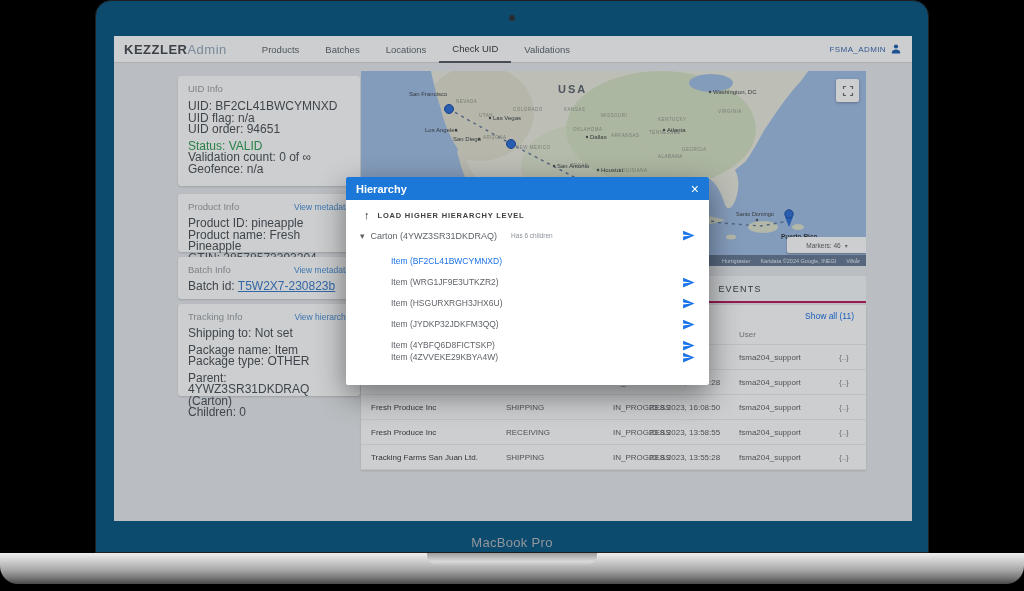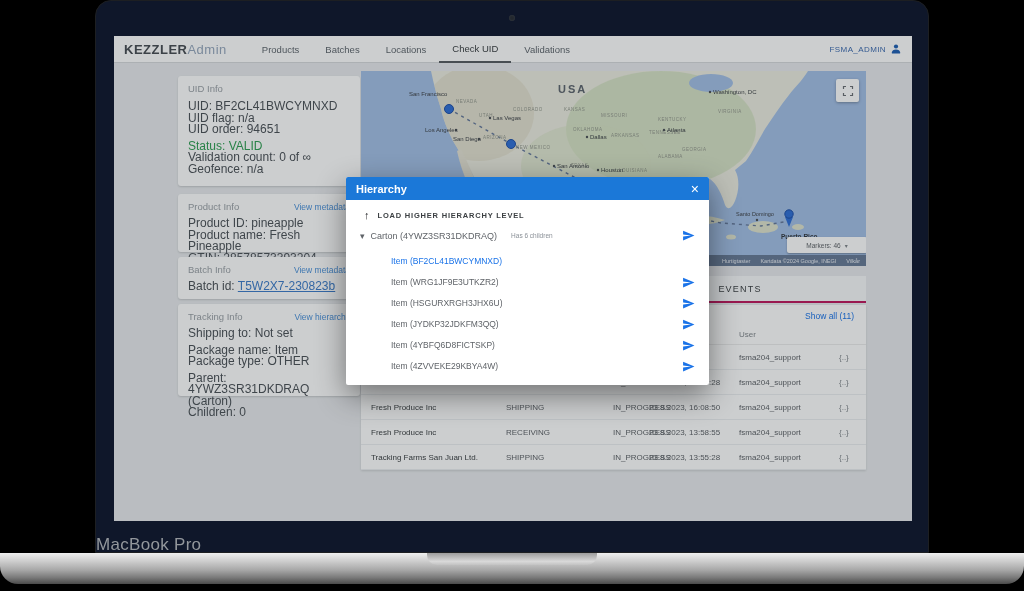--- a/index.html
+++ b/index.html
@@ -1,25 +1,25 @@
 <!DOCTYPE html>
 <html><head>
 <meta charset="utf-8">
 <style>
   * { margin:0; padding:0; box-sizing:border-box; }
   body { background:#000; font-family:"Liberation Sans", sans-serif; }
   .stage { position:relative; width:1024px; height:591px; background:#000; overflow:hidden; }
 
   
   .screen { position:absolute; left:95px; top:0; width:834px; height:553px;
-            background:#0f172a; border-radius:16px 16px 0 0; border:1px solid #1d1f22; }
+            background:#0c4a6e; border-radius:16px 16px 0 0; border:1px solid #1d1f22; }
   .camera { position:absolute; left:413px; top:14px; width:6px; height:6px; border-radius:50%;
             background:#23282e; box-shadow:0 0 2px #3a4048 inset; }
-  .screen-label { position:absolute; left:0; right:0; top:534px; 
-                  color:#93979c; font-size:17px; letter-spacing:.3px; }
+  .screen-label { position:absolute; left:0; right:0; top:534px; text-align:center;
+                  color:#93979c; font-size:13px; letter-spacing:.3px; }
   .base { position:absolute; left:0; top:553px; width:1024px; height:31px;
           background:linear-gradient(180deg,#efefef 0%,#cfcfcf 25%,#a7a7a7 55%,#787878 80%,#4a4a4a 100%);
           border-radius:0 0 18px 18px; }
   .notch { position:absolute; left:50%; transform:translateX(-50%); top:0; width:170px; height:12px;
            background:linear-gradient(180deg,#9d9d9d,#d9d9d9 70%,#c2c2c2);
            border-radius:0 0 10px 10px; }
 
   
   .app { position:absolute; left:18px; top:35px; width:798px; height:485px;
          background:#e8eaed; overflow:hidden; }
@@ -358,21 +358,21 @@
           <svg class="send" viewBox="0 0 24 24">
               <path d="M2 21l21-9L2 3v7l15 2-15 2z" fill="#1a73e8"></path>
             </svg>
         </div>
         <div class="h-item" style="top:158px;">
           <span>Item (4YBFQ6D8FICTSKP)</span>
           <svg class="send" viewBox="0 0 24 24">
               <path d="M2 21l21-9L2 3v7l15 2-15 2z" fill="#1a73e8"></path>
             </svg>
         </div>
-        <div class="h-item" style="top:179px;gap:48px;">
+        <div class="h-item" style="top:170px;gap:48px;">
           <span>Item (4ZVVEKE29KBYA4W)</span>
           <svg class="send" viewBox="0 0 24 24">
               <path d="M2 21l21-9L2 3v7l15 2-15 2z" fill="#1a73e8"></path>
             </svg>
         </div>
       </div>
 
     </div>
 
     <div class="screen-label">MacBook Pro</div>

